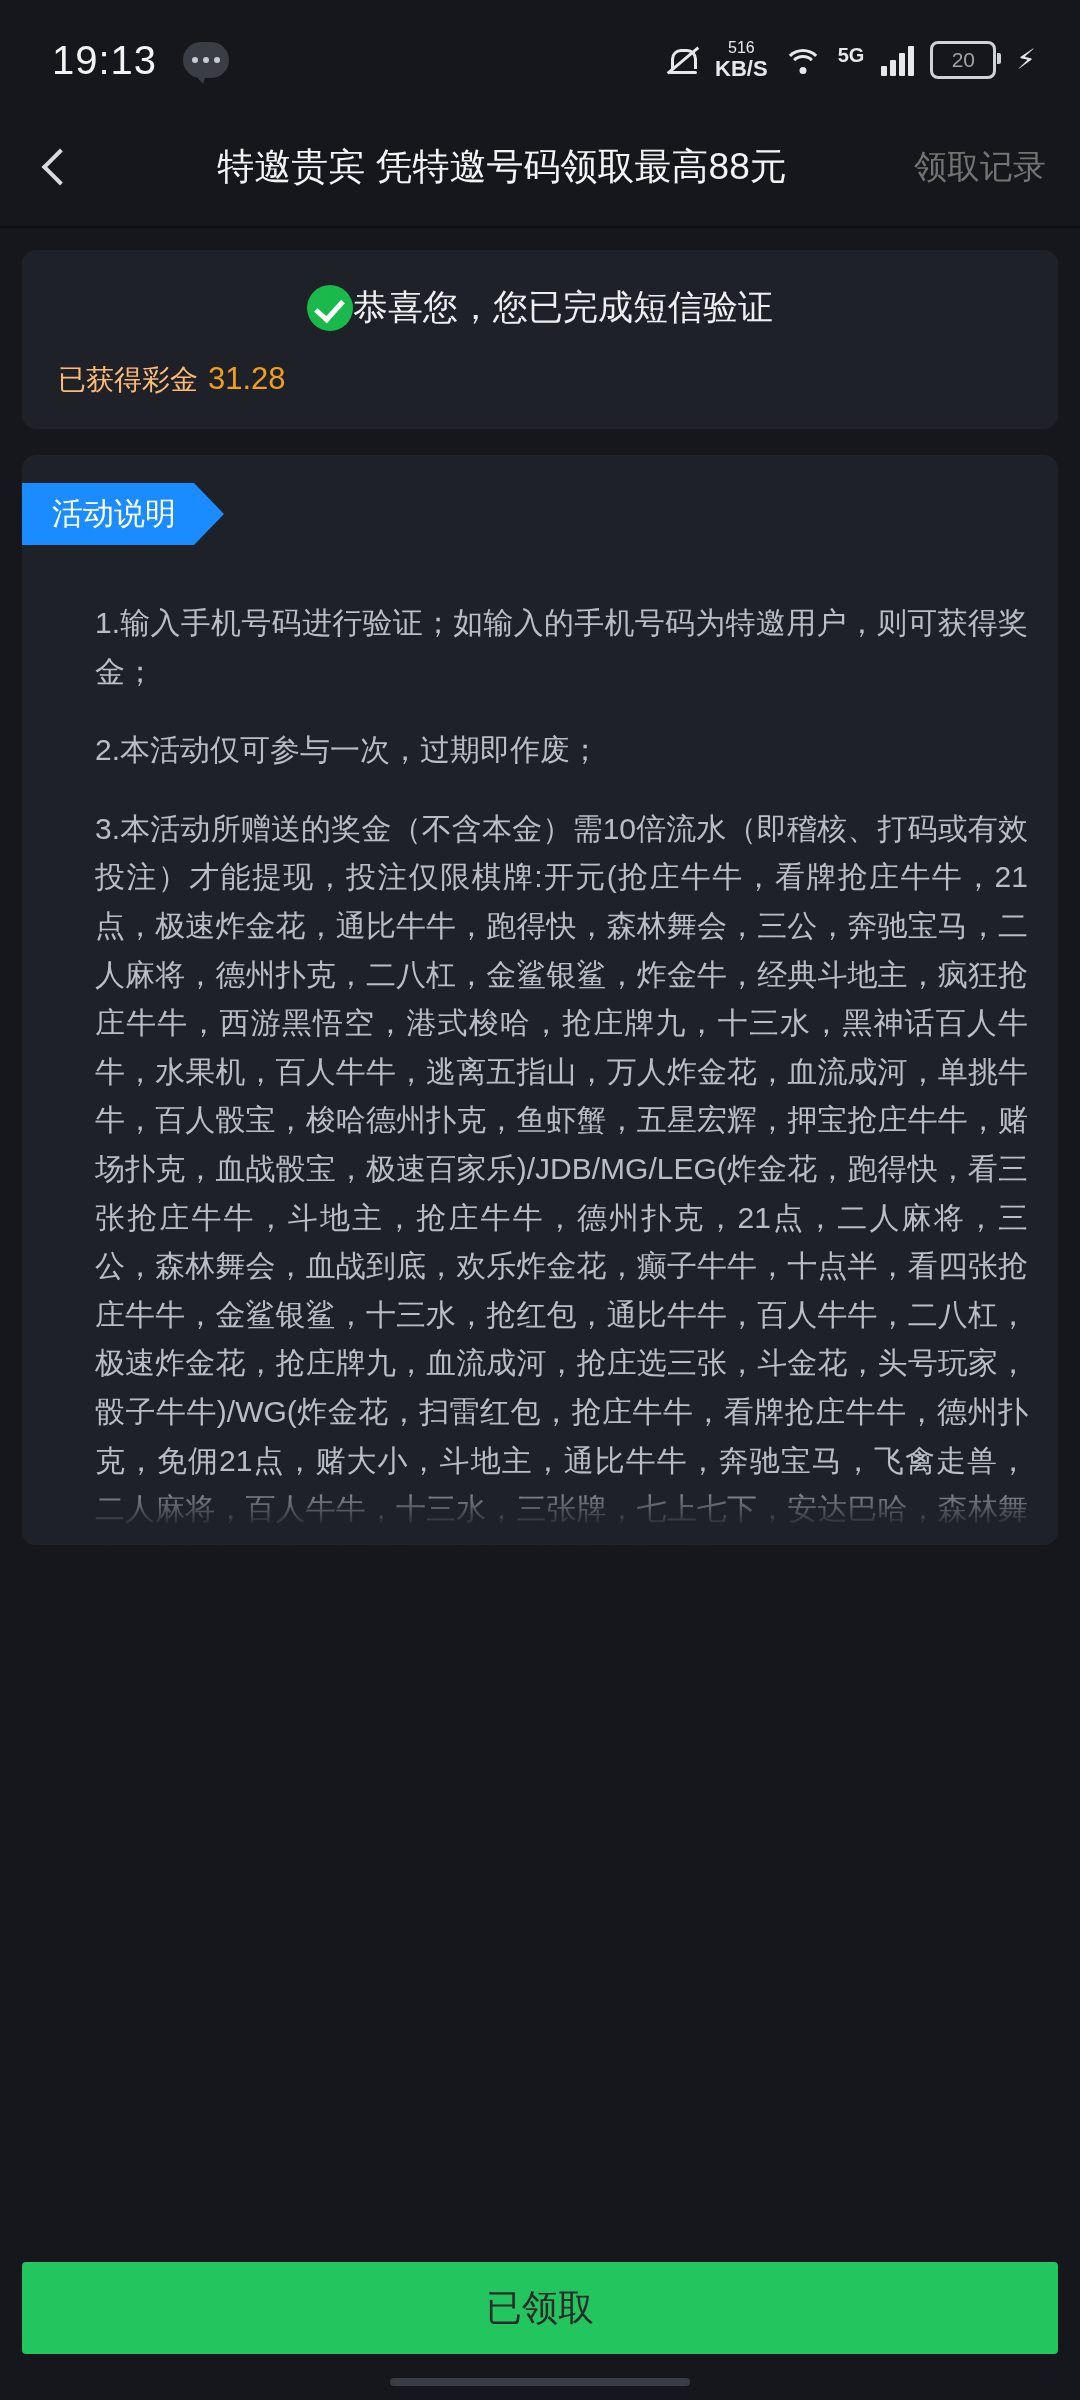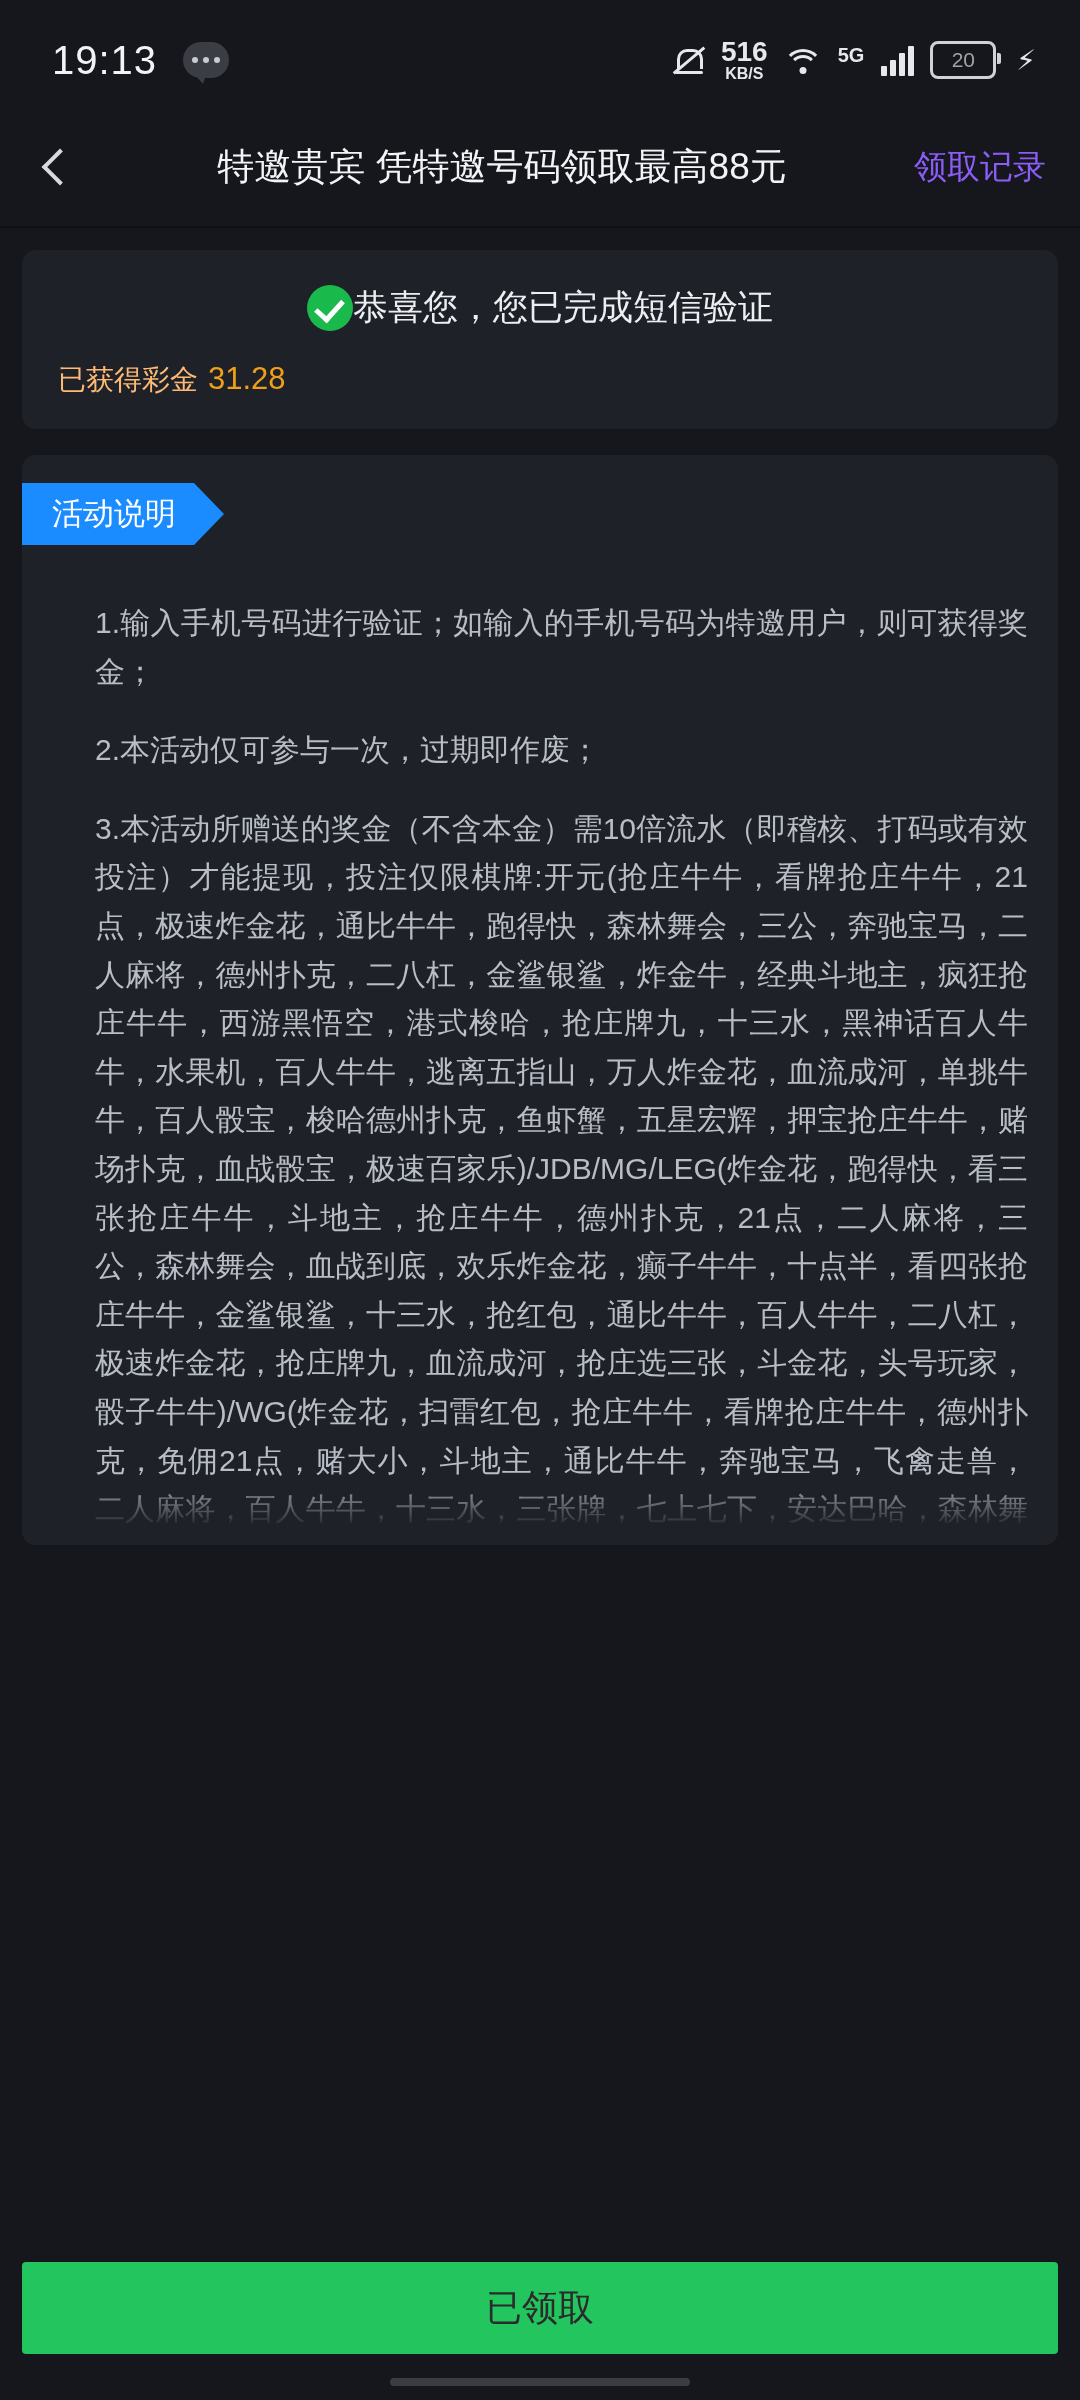--- a/index.html
+++ b/index.html
@@ -104,22 +104,22 @@
     left: -2px; top: 16px;
     width: 40px; height: 3px;
     background: #e6e8eb;
     transform: rotate(-40deg);
   }
   .kbs {
     text-align: center;
     line-height: 1.05;
     color: #e6e8eb;
   }
-  .kbs .n { font-size: 28px; font-weight: bold; display:block;}
-  .kbs .u { font-size: 16px; font-weight: bold; display:block;}
+  .kbs .n { font-size: 16px; font-weight: normal; display:block;}
+  .kbs .u { font-size: 22px; font-weight: bold; display:block;}
   .wifi {
     width: 38px; height: 30px;
     position: relative;
   }
   .wifi span {
     position: absolute;
     border: 3px solid #e6e8eb;
     border-bottom-color: transparent;
     border-left-color: transparent;
     border-right-color: transparent;
@@ -196,21 +196,21 @@
     text-align: center;
     font-size: 37px;
     line-height: 1.25;
     color: #f3f4f6;
     padding: 0 20px;
     box-sizing: border-box;
   }
   .nav-right {
     flex: 0 0 auto;
     font-size: 33px;
-    color: #8b5cf6;
+    color: #737373;
     padding-right: 10px;
   }
   .divider {
     height: 2px;
     background: #0d0f13;
     width: 100%;
   }
 
   
   .content {

